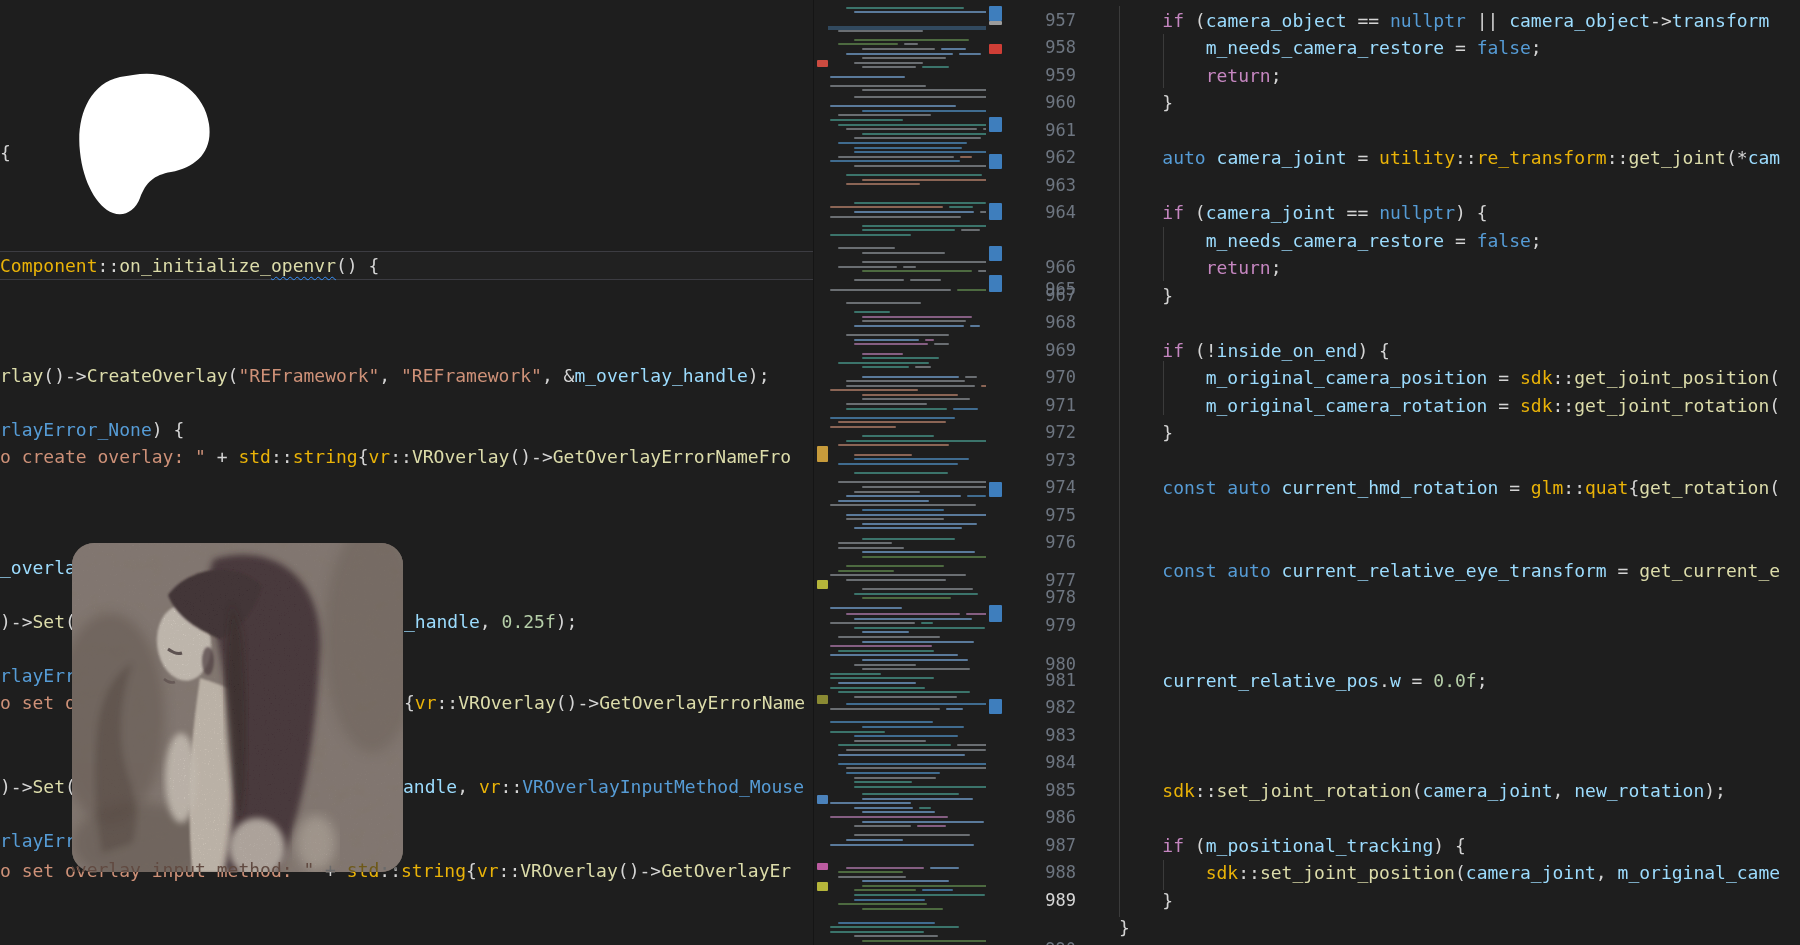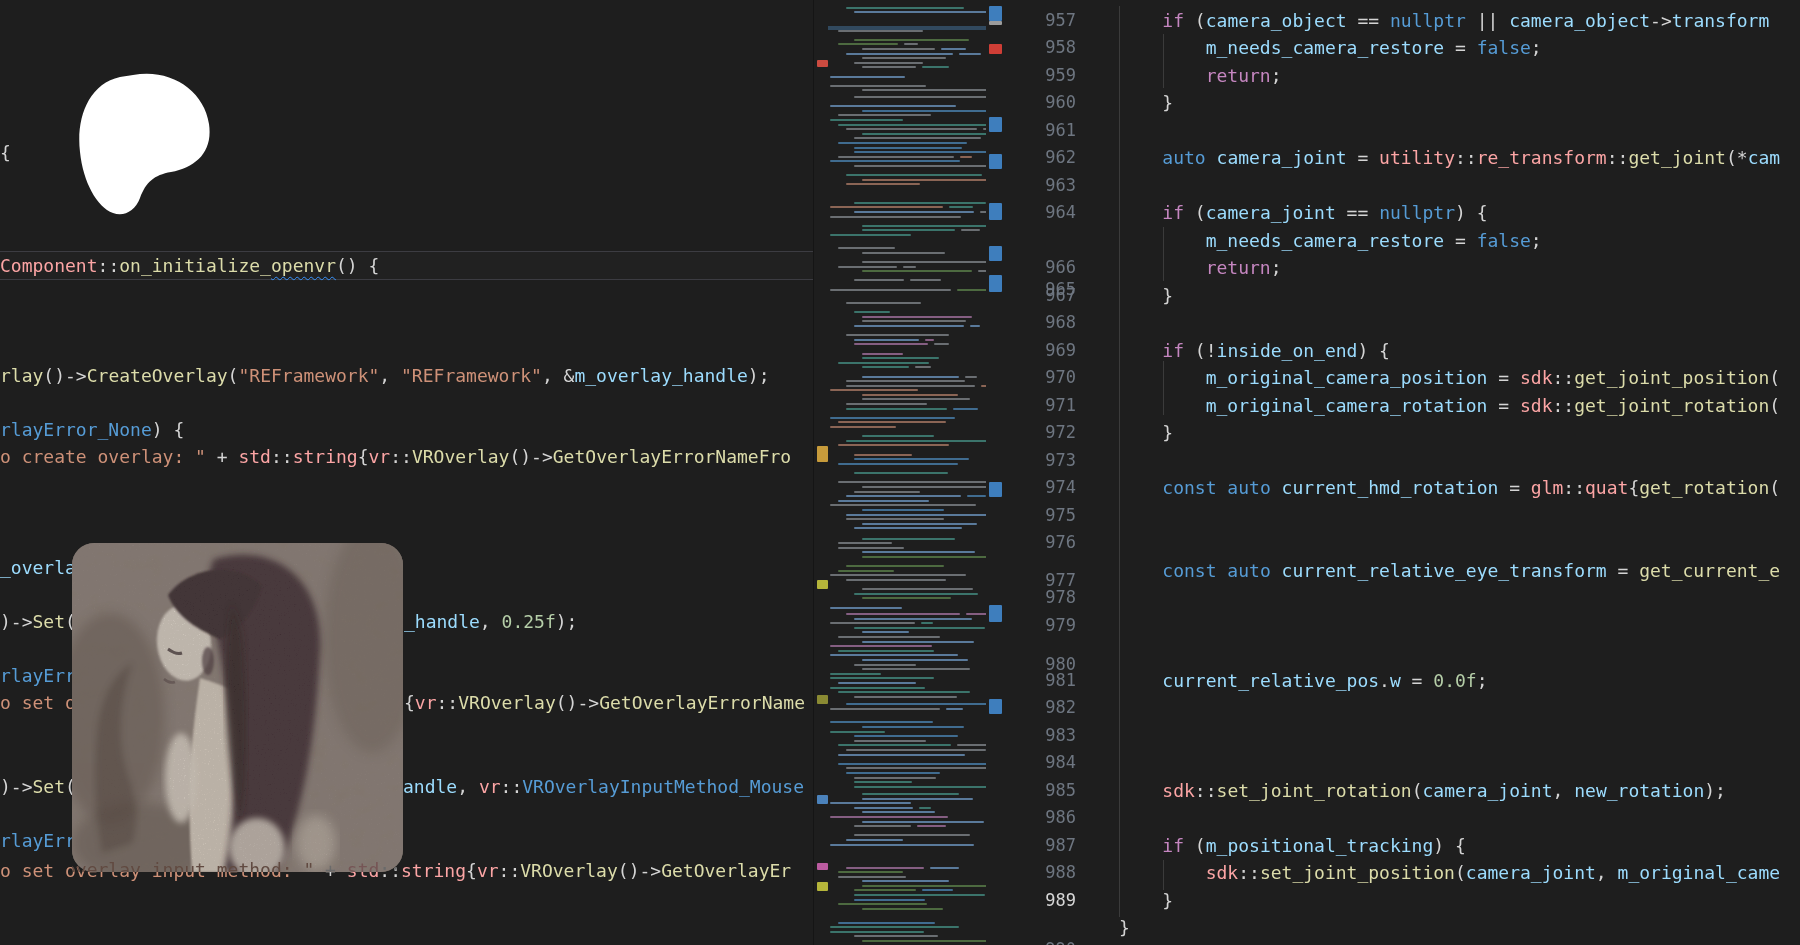--- a/index.html
+++ b/index.html
@@ -12,21 +12,21 @@
   #anno-col{left:986px;width:20px;background:#1e1e1e;}
   #gutter{left:1006px;width:76px;background:#1e1e1e;border-right:1px solid #1a1a1a;}
   #right-code{left:1082px;width:718px;overflow:hidden;background:#1e1e1e;}
   .code-line{position:absolute;height:27px;line-height:27px;white-space:pre;}
   .lnum{position:absolute;right:6px;height:27px;line-height:27px;color:#6e7681;
         font-size:17px;text-align:right;}
   .lnum.active{color:#d7d7d7;}
   .mbar{position:absolute;height:2px;border-radius:1px;}
   .marker{position:absolute;border-radius:1px;}
   .iguide{position:absolute;width:1px;background:#3b3b3b;}
-  .c-kw{color:#C586C0}.c-ns{color:#fca5a5}.c-fn{color:#DCDCAA}.c-var{color:#9CDCFE}
+  .c-kw{color:#C586C0}.c-ns{color:#eab308}.c-fn{color:#DCDCAA}.c-var{color:#9CDCFE}
   .c-const{color:#569CD6}.c-num{color:#B5CEA8}.c-str{color:#CE9178}.c-pun{color:#D4D4D4}
   .wavy{text-decoration:underline;text-decoration-style:wavy;text-decoration-color:#3794ff;
         text-decoration-thickness:1px;text-underline-offset:4px;}
   #cur-line{position:absolute;left:0;width:813px;top:251px;height:27px;
             border-top:1px solid #3c3c42;border-bottom:1px solid #3c3c42;
             background:rgba(255,255,255,0.015);}
   #logo{position:absolute;left:77px;top:72px;width:135px;height:143px;}
   #avatar{position:absolute;left:72px;top:543px;width:331px;height:329px;
           border-radius:22px;overflow:hidden;}
   #dim-copy{position:absolute;left:72px;top:856px;width:331px;height:16px;overflow:hidden;

